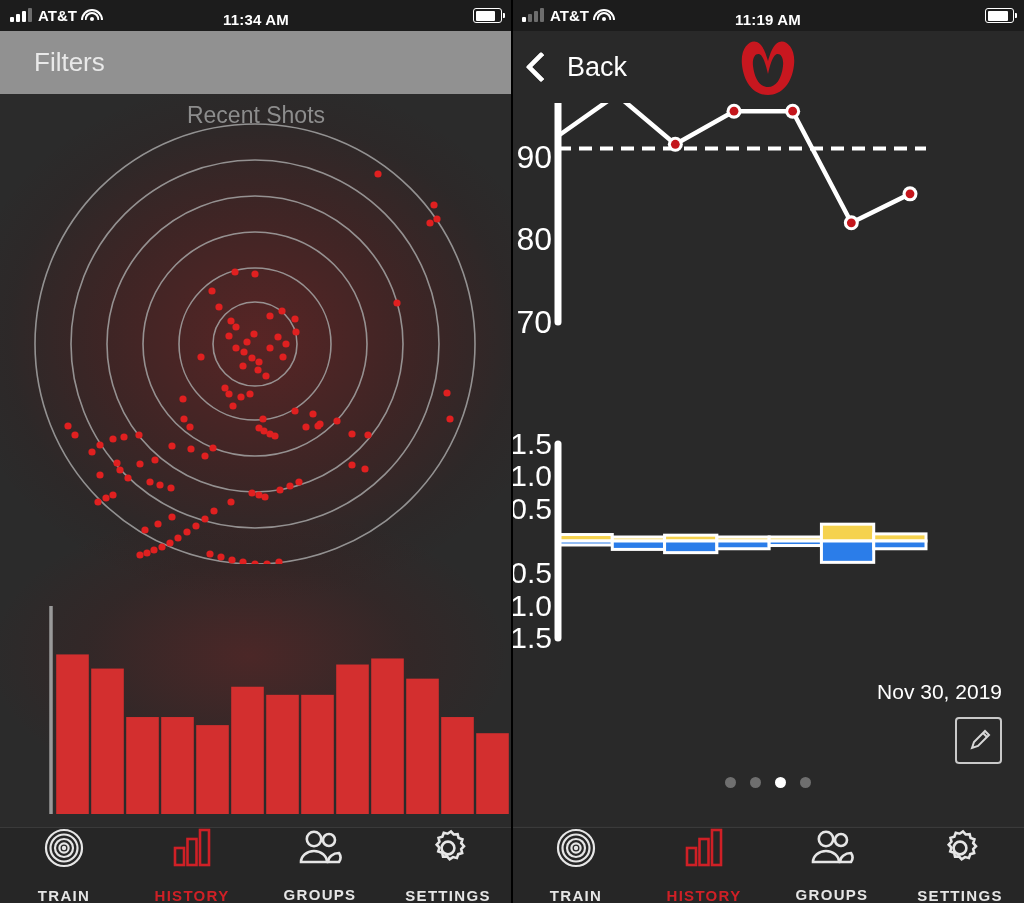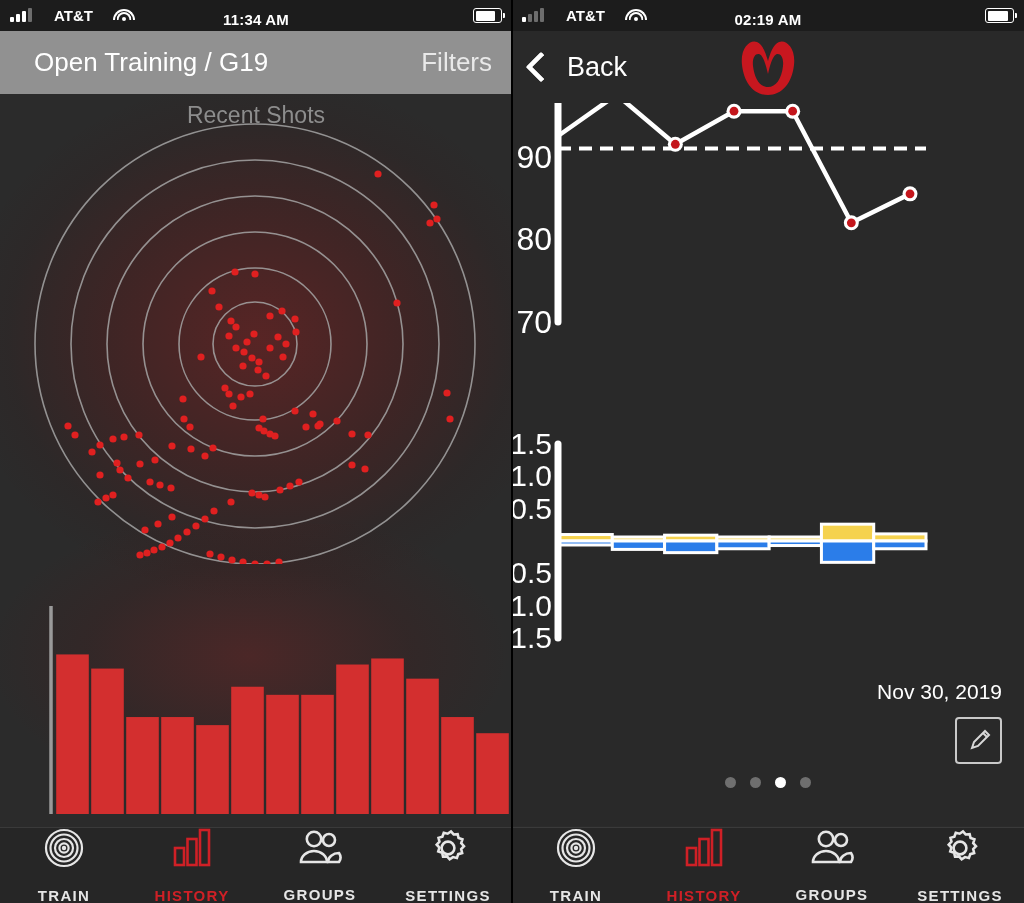--- a/index.html
+++ b/index.html
@@ -4,21 +4,21 @@
 <style>
   html,body{margin:0;padding:0;background:#000;}
   body{width:1024px;height:903px;font-family:"Liberation Sans",sans-serif;overflow:hidden;}
   .app{width:1024px;height:903px;display:flex;position:relative;}
   .phone{width:512px;height:903px;position:relative;overflow:hidden;background:#2b2b2b;}
   .phone.left{background:#241a1a;}
   .divider{position:absolute;left:511px;top:0;width:2px;height:903px;background:#000;z-index:40;}
 
   
   .statusbar{height:31px;position:relative;background:#1c1c1c;color:#fff;z-index:20;}
-  .sb-left{position:absolute;left:10px;top:0;height:31px;display:flex;align-items:center;gap:22px;}
+  .sb-left{position:absolute;left:10px;top:0;height:31px;display:flex;align-items:center;gap:6px;}
   .sb-center{position:absolute;left:0;right:0;top:0;height:39px;display:flex;align-items:center;justify-content:center;
              font-size:15px;font-weight:bold;letter-spacing:.2px;border-radius:9px;}
   .sb-right{position:absolute;right:10px;top:0;height:31px;display:flex;align-items:center;}
   .bars{display:flex;align-items:flex-end;gap:2px;height:13px;}
   .bars i{display:block;width:4px;background:#fff;border-radius:1px;}
   .bars i.b1{height:5px;} .bars i.b2{height:8px;} .bars i.b3{height:11px;} .bars i.b4{height:14px;}
   .bars i.dim{background:#6d6d6d;}
   .carrier{font-size:15px;font-weight:bold;}
   .wifi{width:18px;height:14px;position:relative;}
   .wifi span{position:absolute;left:50%;transform:translateX(-50%);border:2px solid #fff;border-bottom:none;border-radius:50% 50% 0 0 / 100% 100% 0 0;}
@@ -96,21 +96,20 @@
       <div class="sb-center">11:34 AM</div>
       <div class="sb-right">
         <div class="battery">
           <div class="fill" style="width:19px"></div>
             <div class="tip"></div>
         </div>
       </div>
     </div>
 
     <div class="navbar-left">
-      <div class="nav-title">Open Training / G19</div>
       <div class="nav-filters">Filters</div>
     </div>
 
     <div class="left-body">
       <div class="glow"></div>
       <div class="glow2"></div>
 
       <div class="section-label lbl-shots">Recent Shots</div>
 
       <div class="target-wrap">
@@ -314,21 +313,21 @@
             <i class="b3 dim"></i>
             <i class="b4 dim"></i>
         </div>
         <div class="carrier">AT&amp;T</div>
         <div class="wifi">
           <span class="w1"></span>
             <span class="w2"></span>
             <span class="w3"></span>
         </div>
       </div>
-      <div class="sb-center">02:19 AM</div>
+      <div class="sb-center">11:19 AM</div>
       <div class="sb-right">
         <div class="battery">
           <div class="fill" style="width:20px"></div>
             <div class="tip"></div>
         </div>
       </div>
     </div>
 
     <div class="navbar-right">
       <div class="back">

